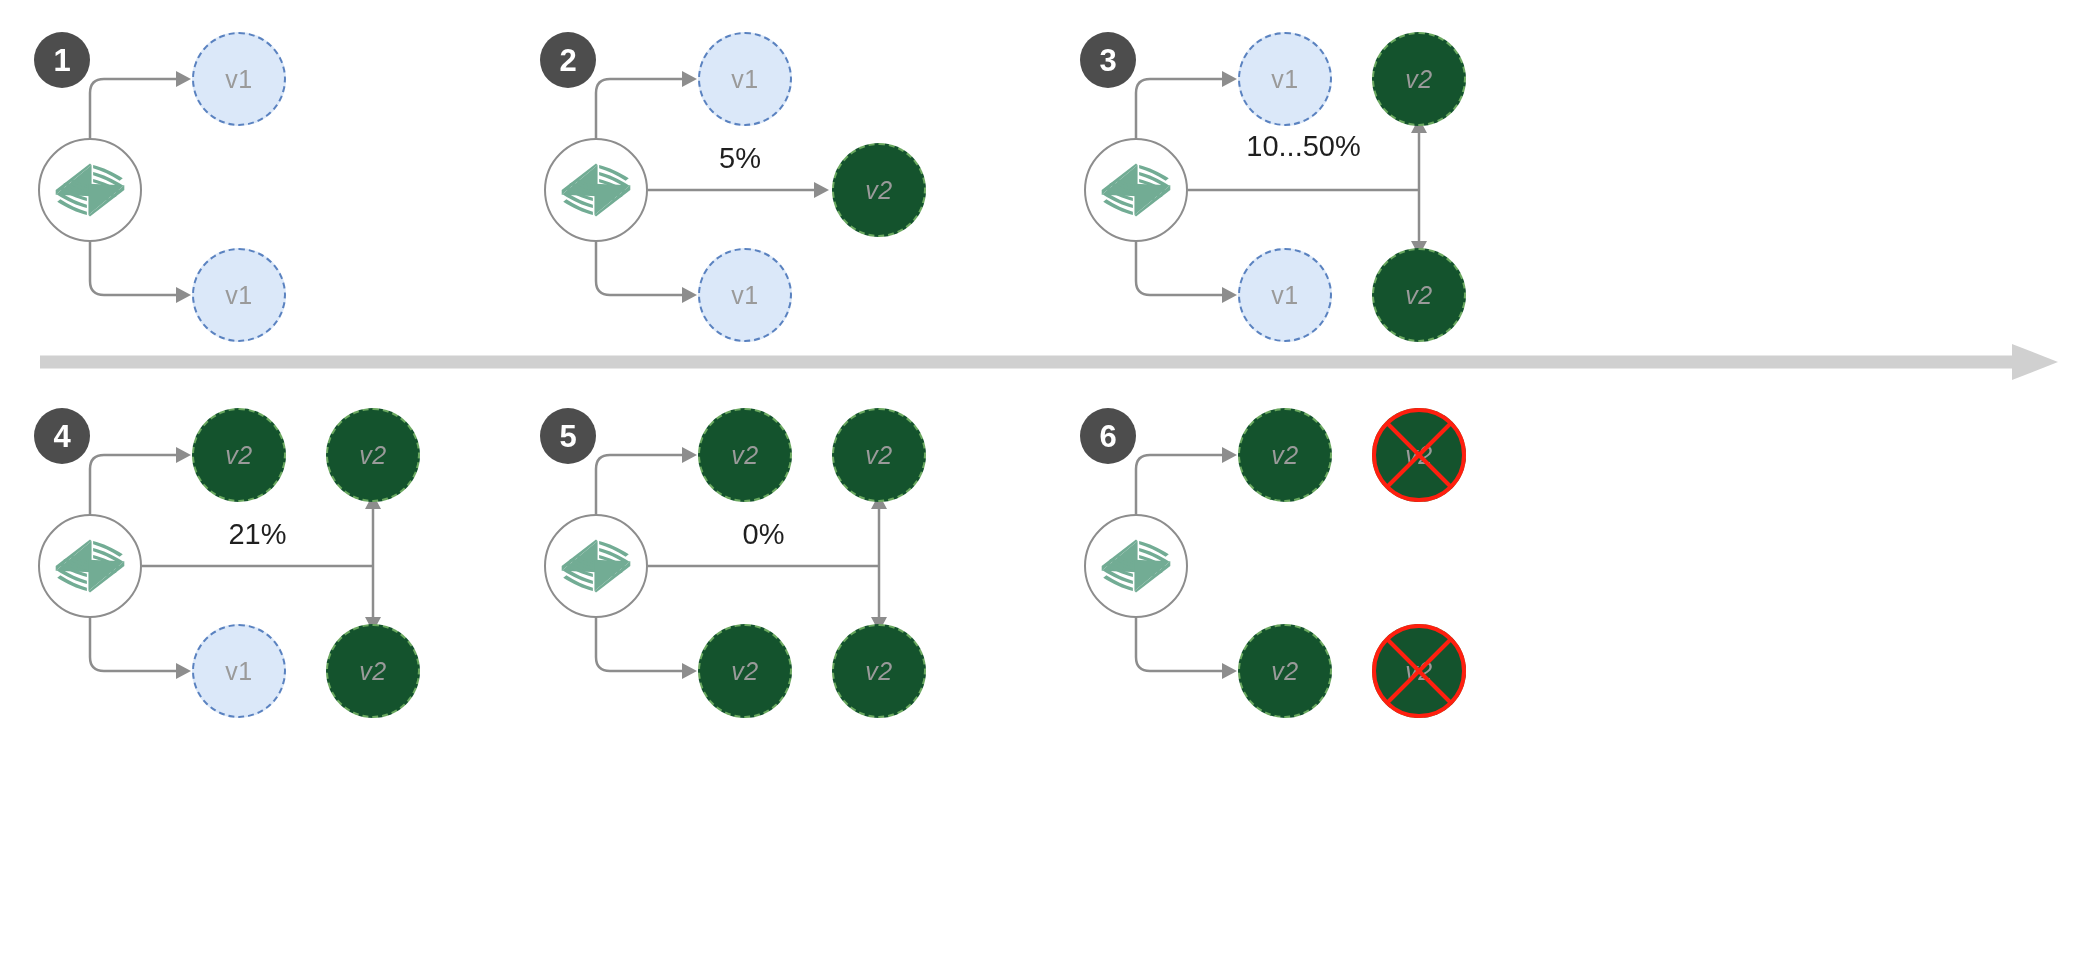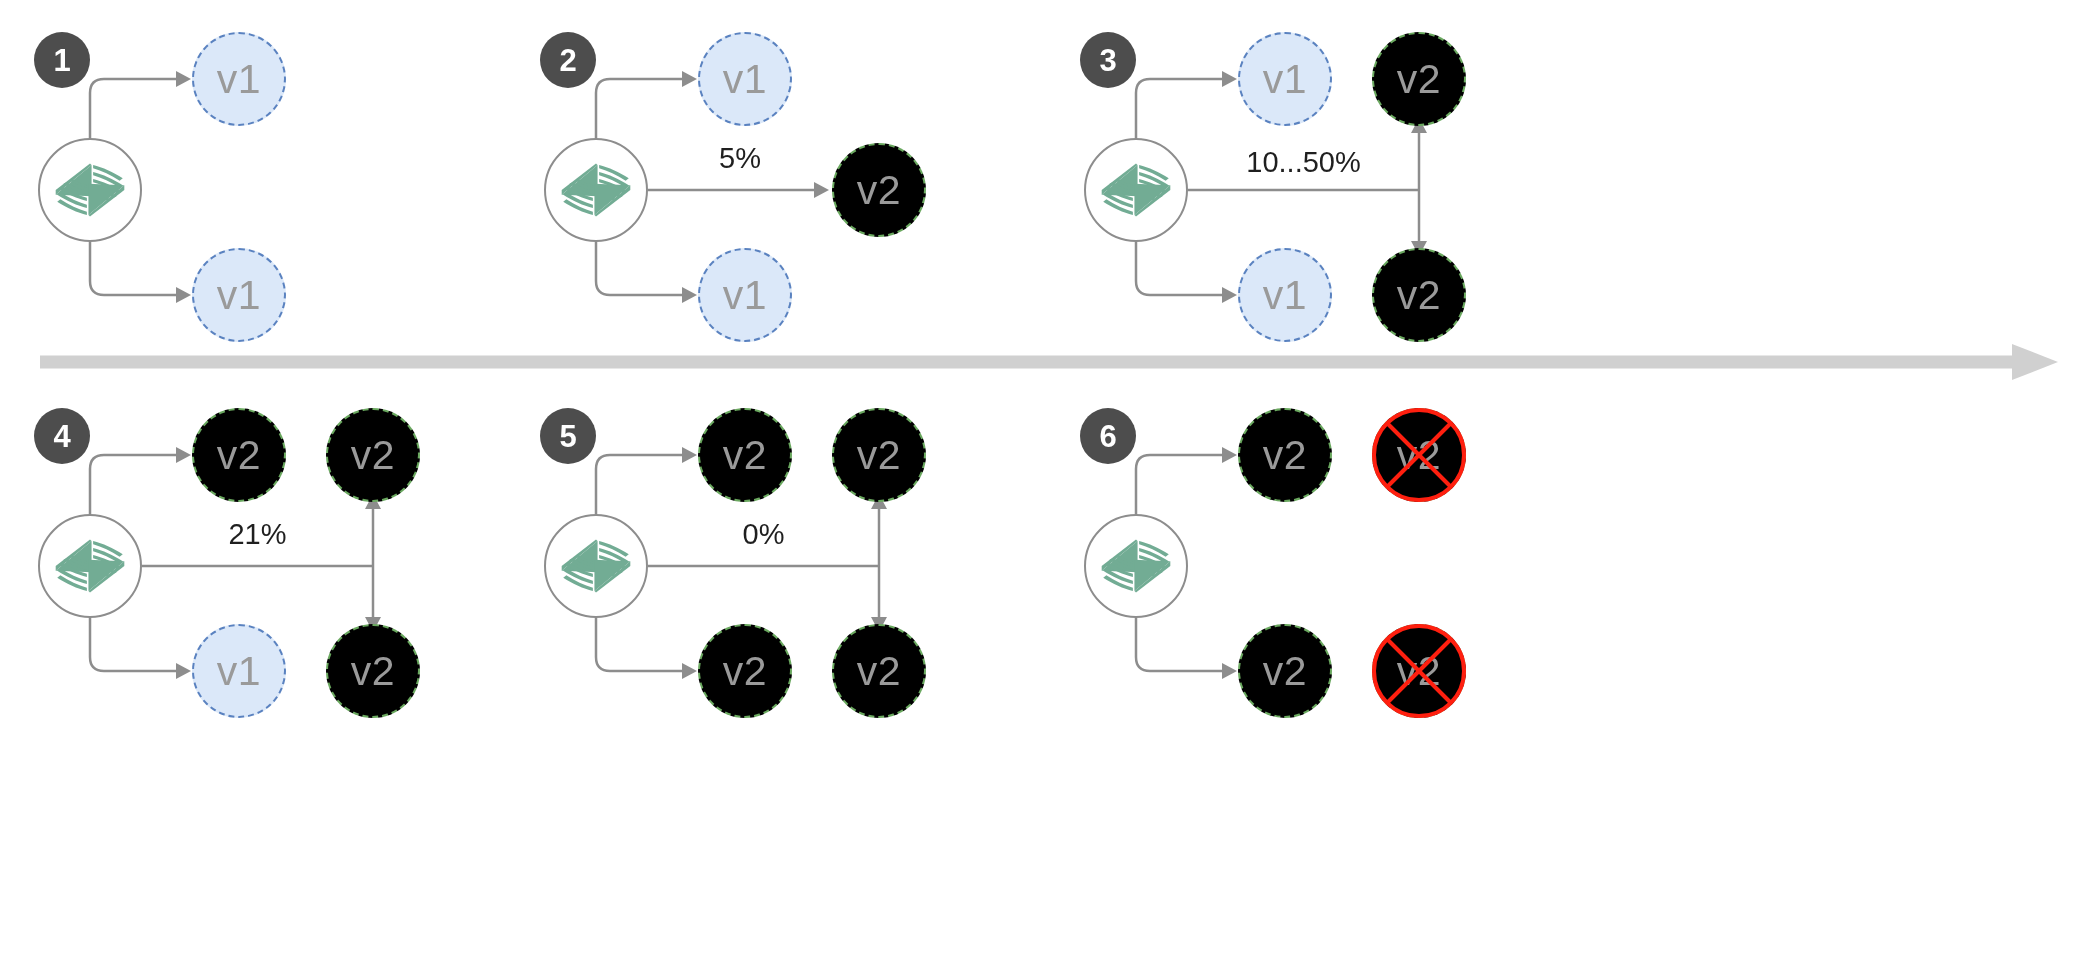--- a/index.html
+++ b/index.html
@@ -57,32 +57,33 @@
   
   .vnode {
     position: absolute;
     width: 94px;
     height: 94px;
     border-radius: 50%;
     box-sizing: border-box;
     display: flex;
     align-items: center;
     justify-content: center;
-    font-size: 41px;
+    font-size: 25px;
     color: #9a9a9a;
     letter-spacing: .5px;
     z-index: 4;
   }
   .vnode.v1 {
     background: #dbe8f9;
     border: 2px dashed #5a82c0;
   }
   .vnode.v2 {
-    background: #000000;
+    background: #14532d;
     border: 2px dashed #6aa85f;
+    font-style: italic;
   }
   .vnode .cross {
     position: absolute;
     left: -3px;
     top: -3px;
     width: 96px;
     height: 96px;
     z-index: 9;
     pointer-events: none;
   }
@@ -253,21 +254,21 @@
         </div>
         <div class="vnode v1" style="left:178px;top:238px">
         <span>v1</span>
         </div>
         <div class="vnode v2" style="left:312px;top:22px">
         <span>v2</span>
         </div>
         <div class="vnode v2" style="left:312px;top:238px">
         <span>v2</span>
         </div>
-        <div class="pct" style="left:243.5px;top:136px">10...50%</div>
+        <div class="pct" style="left:243.5px;top:120px">10...50%</div>
       </div>
       <div class="panel" style="left: 14px; top: 386px;">
         <svg class="wires" viewBox="0 0 520 400">
           <path d="M 76 128 L 76 83 Q 76 69 90 69 L 164 69" fill="none" stroke="#8d8d8d" stroke-width="2.5"></path>
           <polygon points="162,61 177,69 162,77" fill="#8d8d8d"></polygon>
           <path d="M 76 232 L 76 271 Q 76 285 90 285 L 164 285" fill="none" stroke="#8d8d8d" stroke-width="2.5"></path>
           <polygon points="162,277 177,285 162,293" fill="#8d8d8d"></polygon>
           <line x1="128" y1="180" x2="359" y2="180" stroke="#8d8d8d" stroke-width="2.5"></line>
           <line x1="359" y1="180" x2="359" y2="121" stroke="#8d8d8d" stroke-width="2.5"></line>
           <polygon points="351,123 359,108 367,123" fill="#8d8d8d"></polygon>

